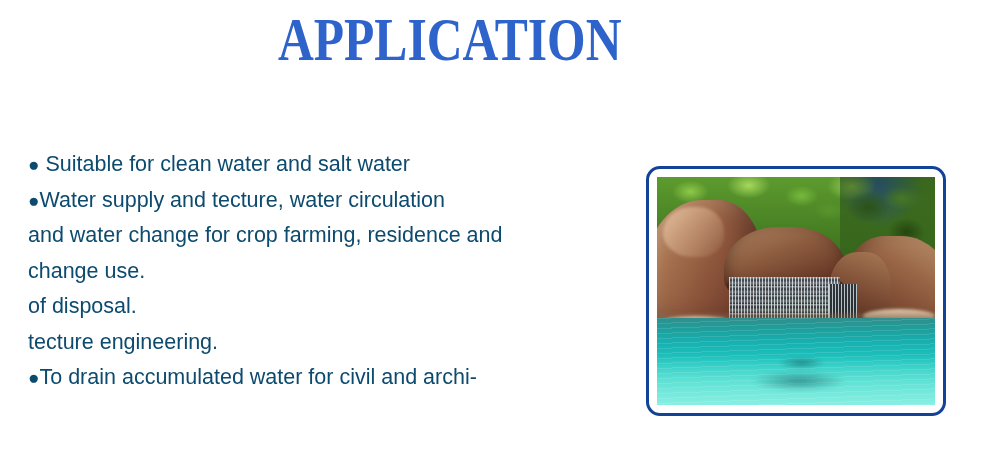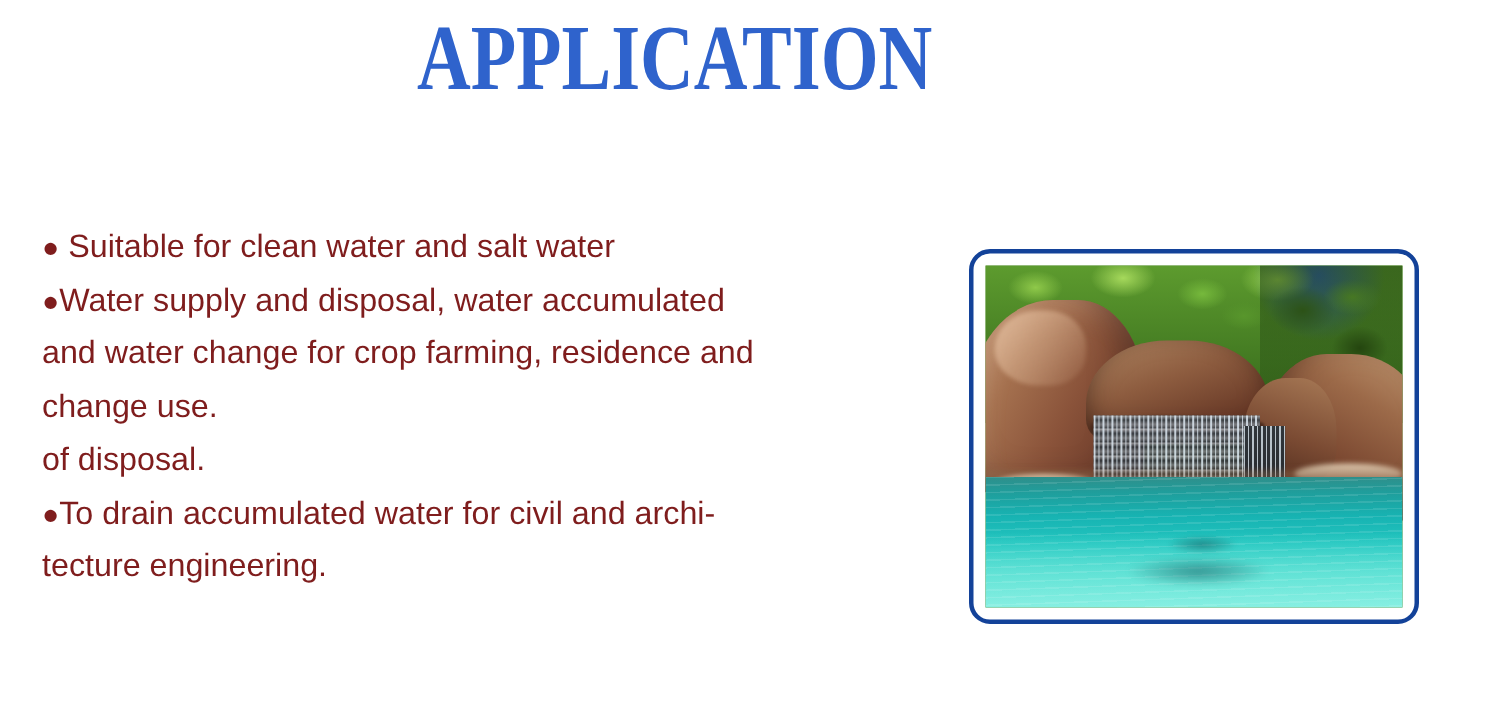--- a/index.html
+++ b/index.html
@@ -45,21 +45,21 @@
 
   
   .body-text {
     position: absolute;
     left: 28px;
     top: 147px;
     width: 520px;
     font-family: "Liberation Sans", sans-serif;
     font-size: 21.5px;
     line-height: 35.5px;
-    color: #7f1d1d;
+    color: #0c4a6e;
     text-align: justify;
     text-justify: inter-word;
   }
   .body-text p {
     margin: 0;
     padding: 0;
   }
   .bullet-line {
     text-align: justify;
     text-justify: inter-word;
@@ -262,38 +262,38 @@
     <span class="title">APPLICATION</span>
   </div>
 
   <div class="body-text">
 
     <p class="bullet-line last-line">
       <span class="bullet-dot">●</span><span> </span><span>Suitable for clean water and salt water</span>
     </p>
 
     <p class="bullet-line">
-      <span class="bullet-dot">●</span><span>Water supply and disposal, water accumulated</span>
+      <span class="bullet-dot">●</span><span>Water supply and tecture, water circulation</span>
     </p>
     <p class="bullet-line">
       <span>and water change for crop farming, residence and</span>
     </p>
     <p class="bullet-line last-line">
       <span>change use.</span>
     </p>
 
     <p class="bullet-line last-line">
       <span>of disposal.</span>
     </p>
 
+    <p class="bullet-line last-line">
+      <span>tecture engineering.</span>
+    </p>
     <p class="bullet-line">
       <span class="bullet-dot">●</span><span>To drain accumulated water for civil and archi-</span>
-    </p>
-    <p class="bullet-line last-line">
-      <span>tecture engineering.</span>
     </p>
 
   </div>
 
   <div class="photo-frame">
     <div class="photo">
       <div class="ph-layer ph-foliage"></div>
       <div class="ph-layer ph-trees-right"></div>
       <div class="ph-layer ph-rock-left"></div>
       <div class="ph-layer ph-rock-left-hi"></div>

